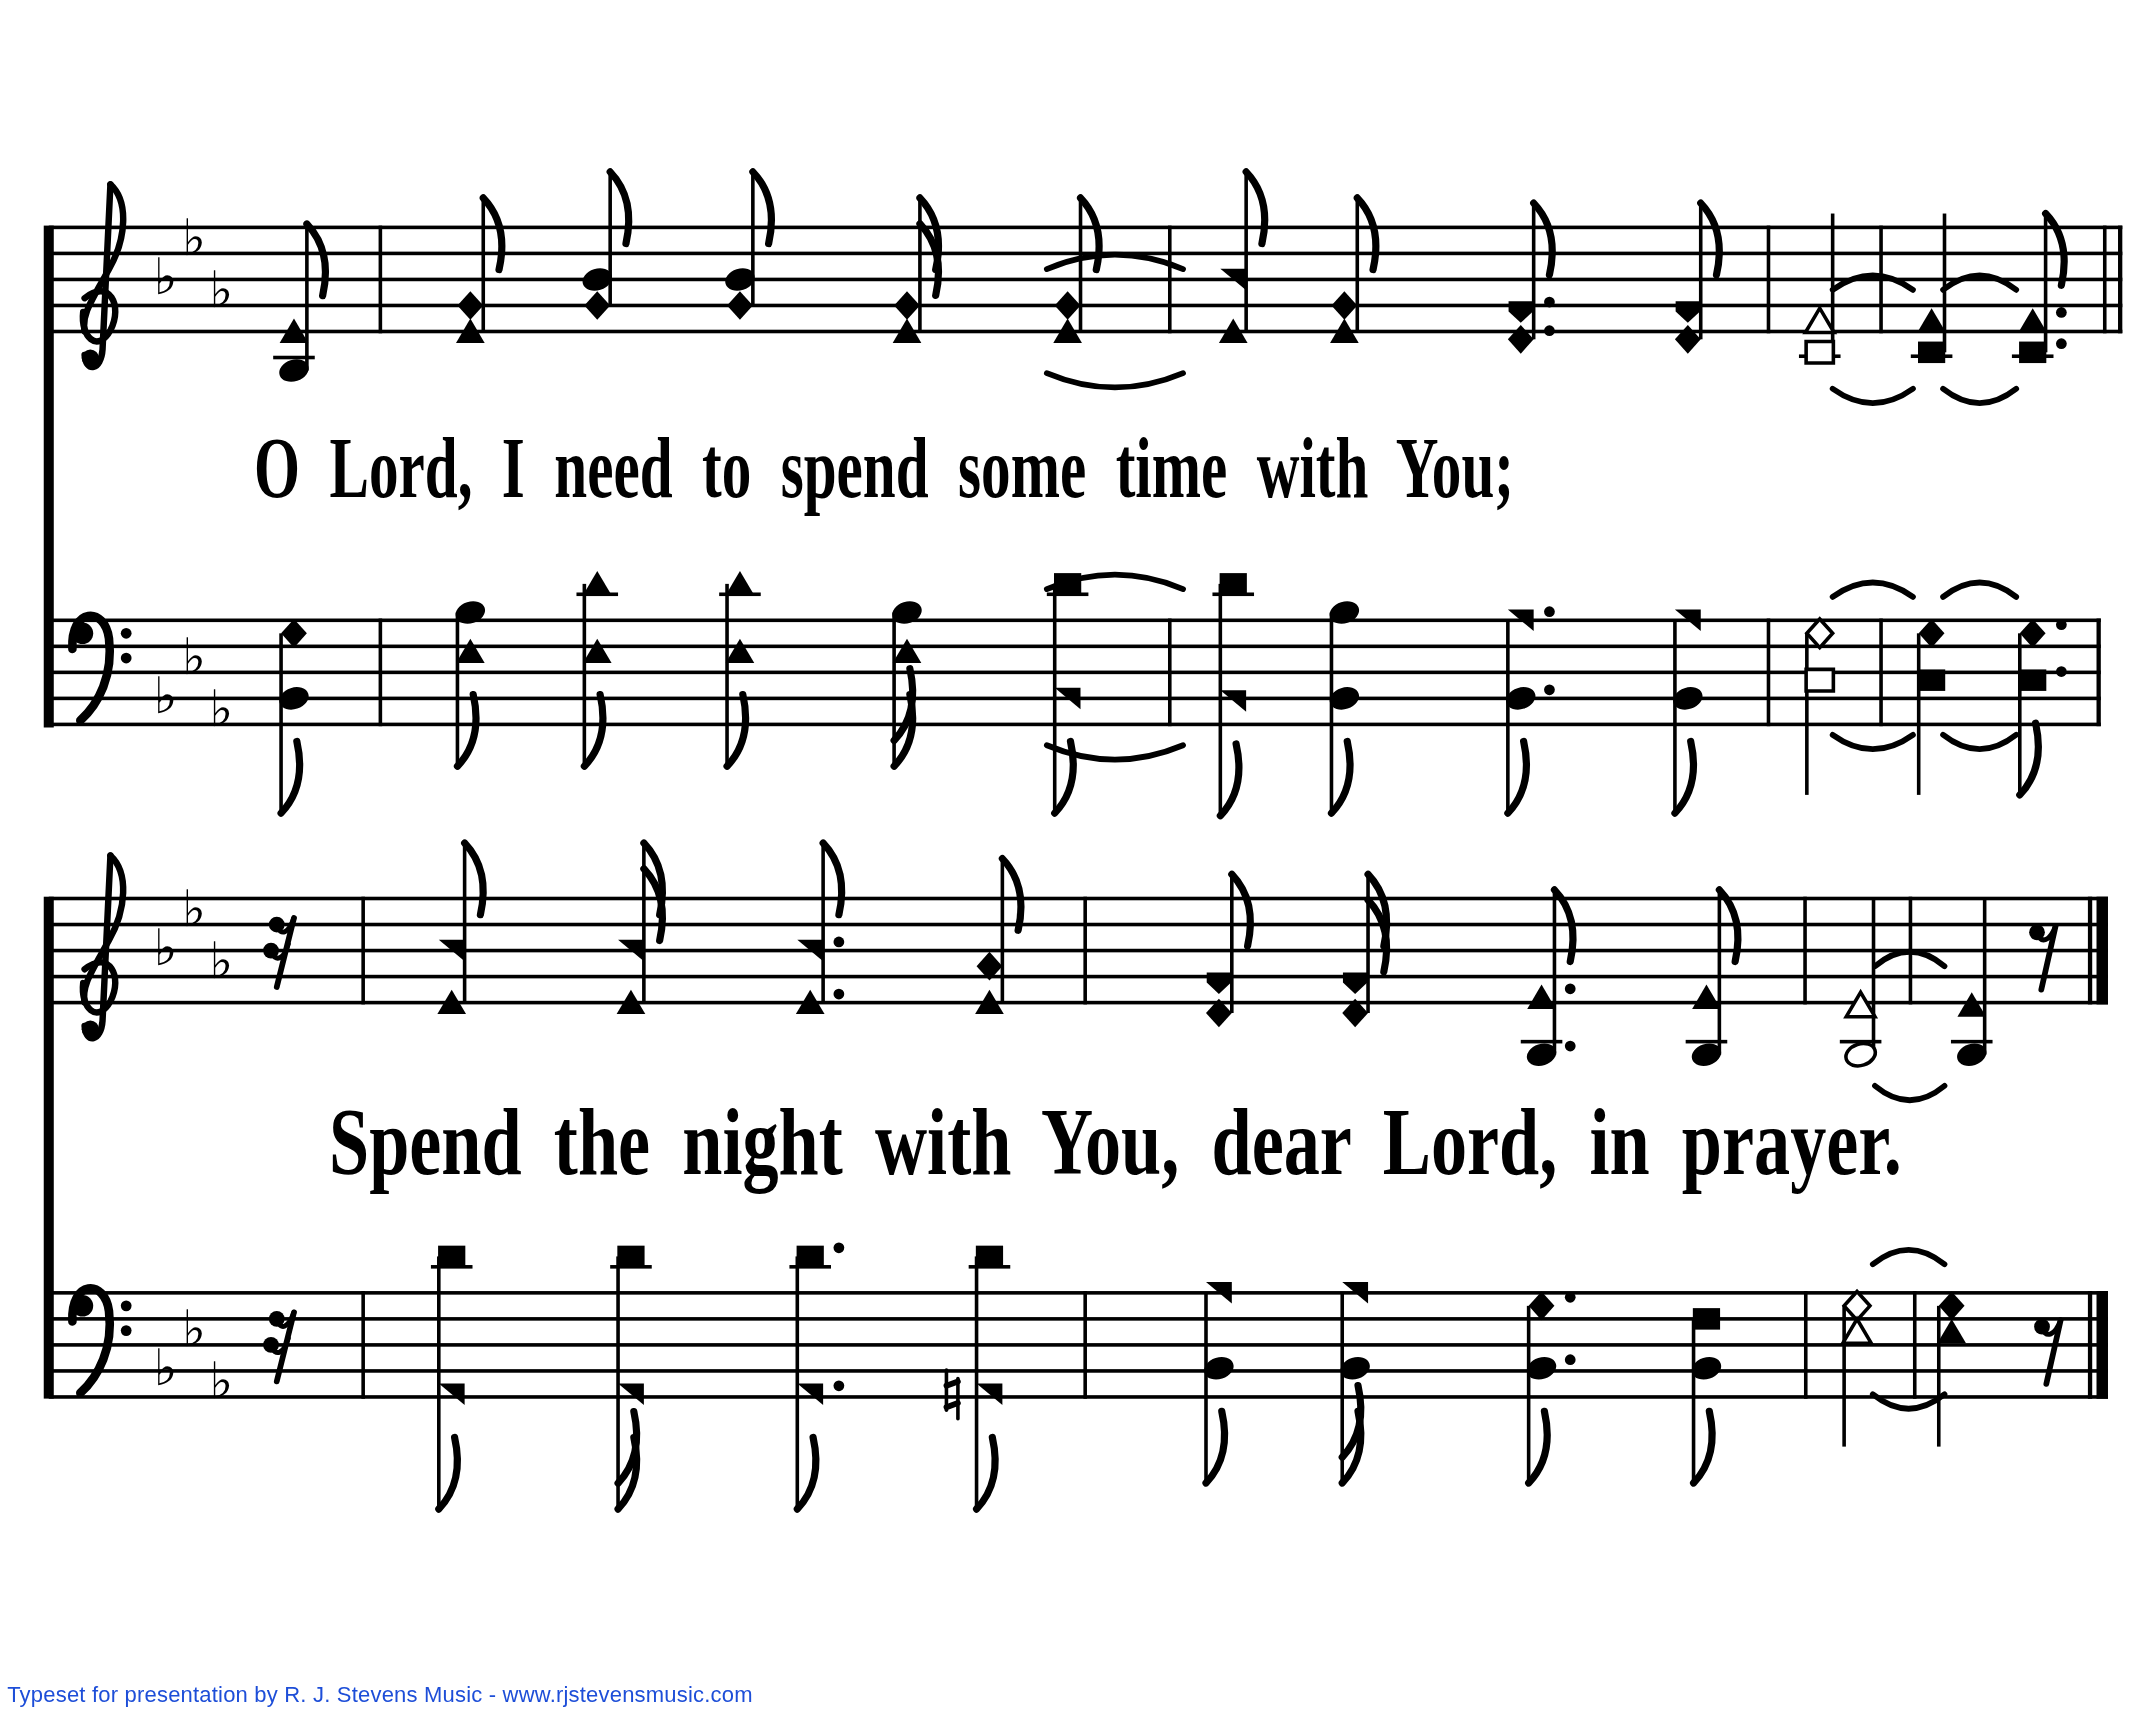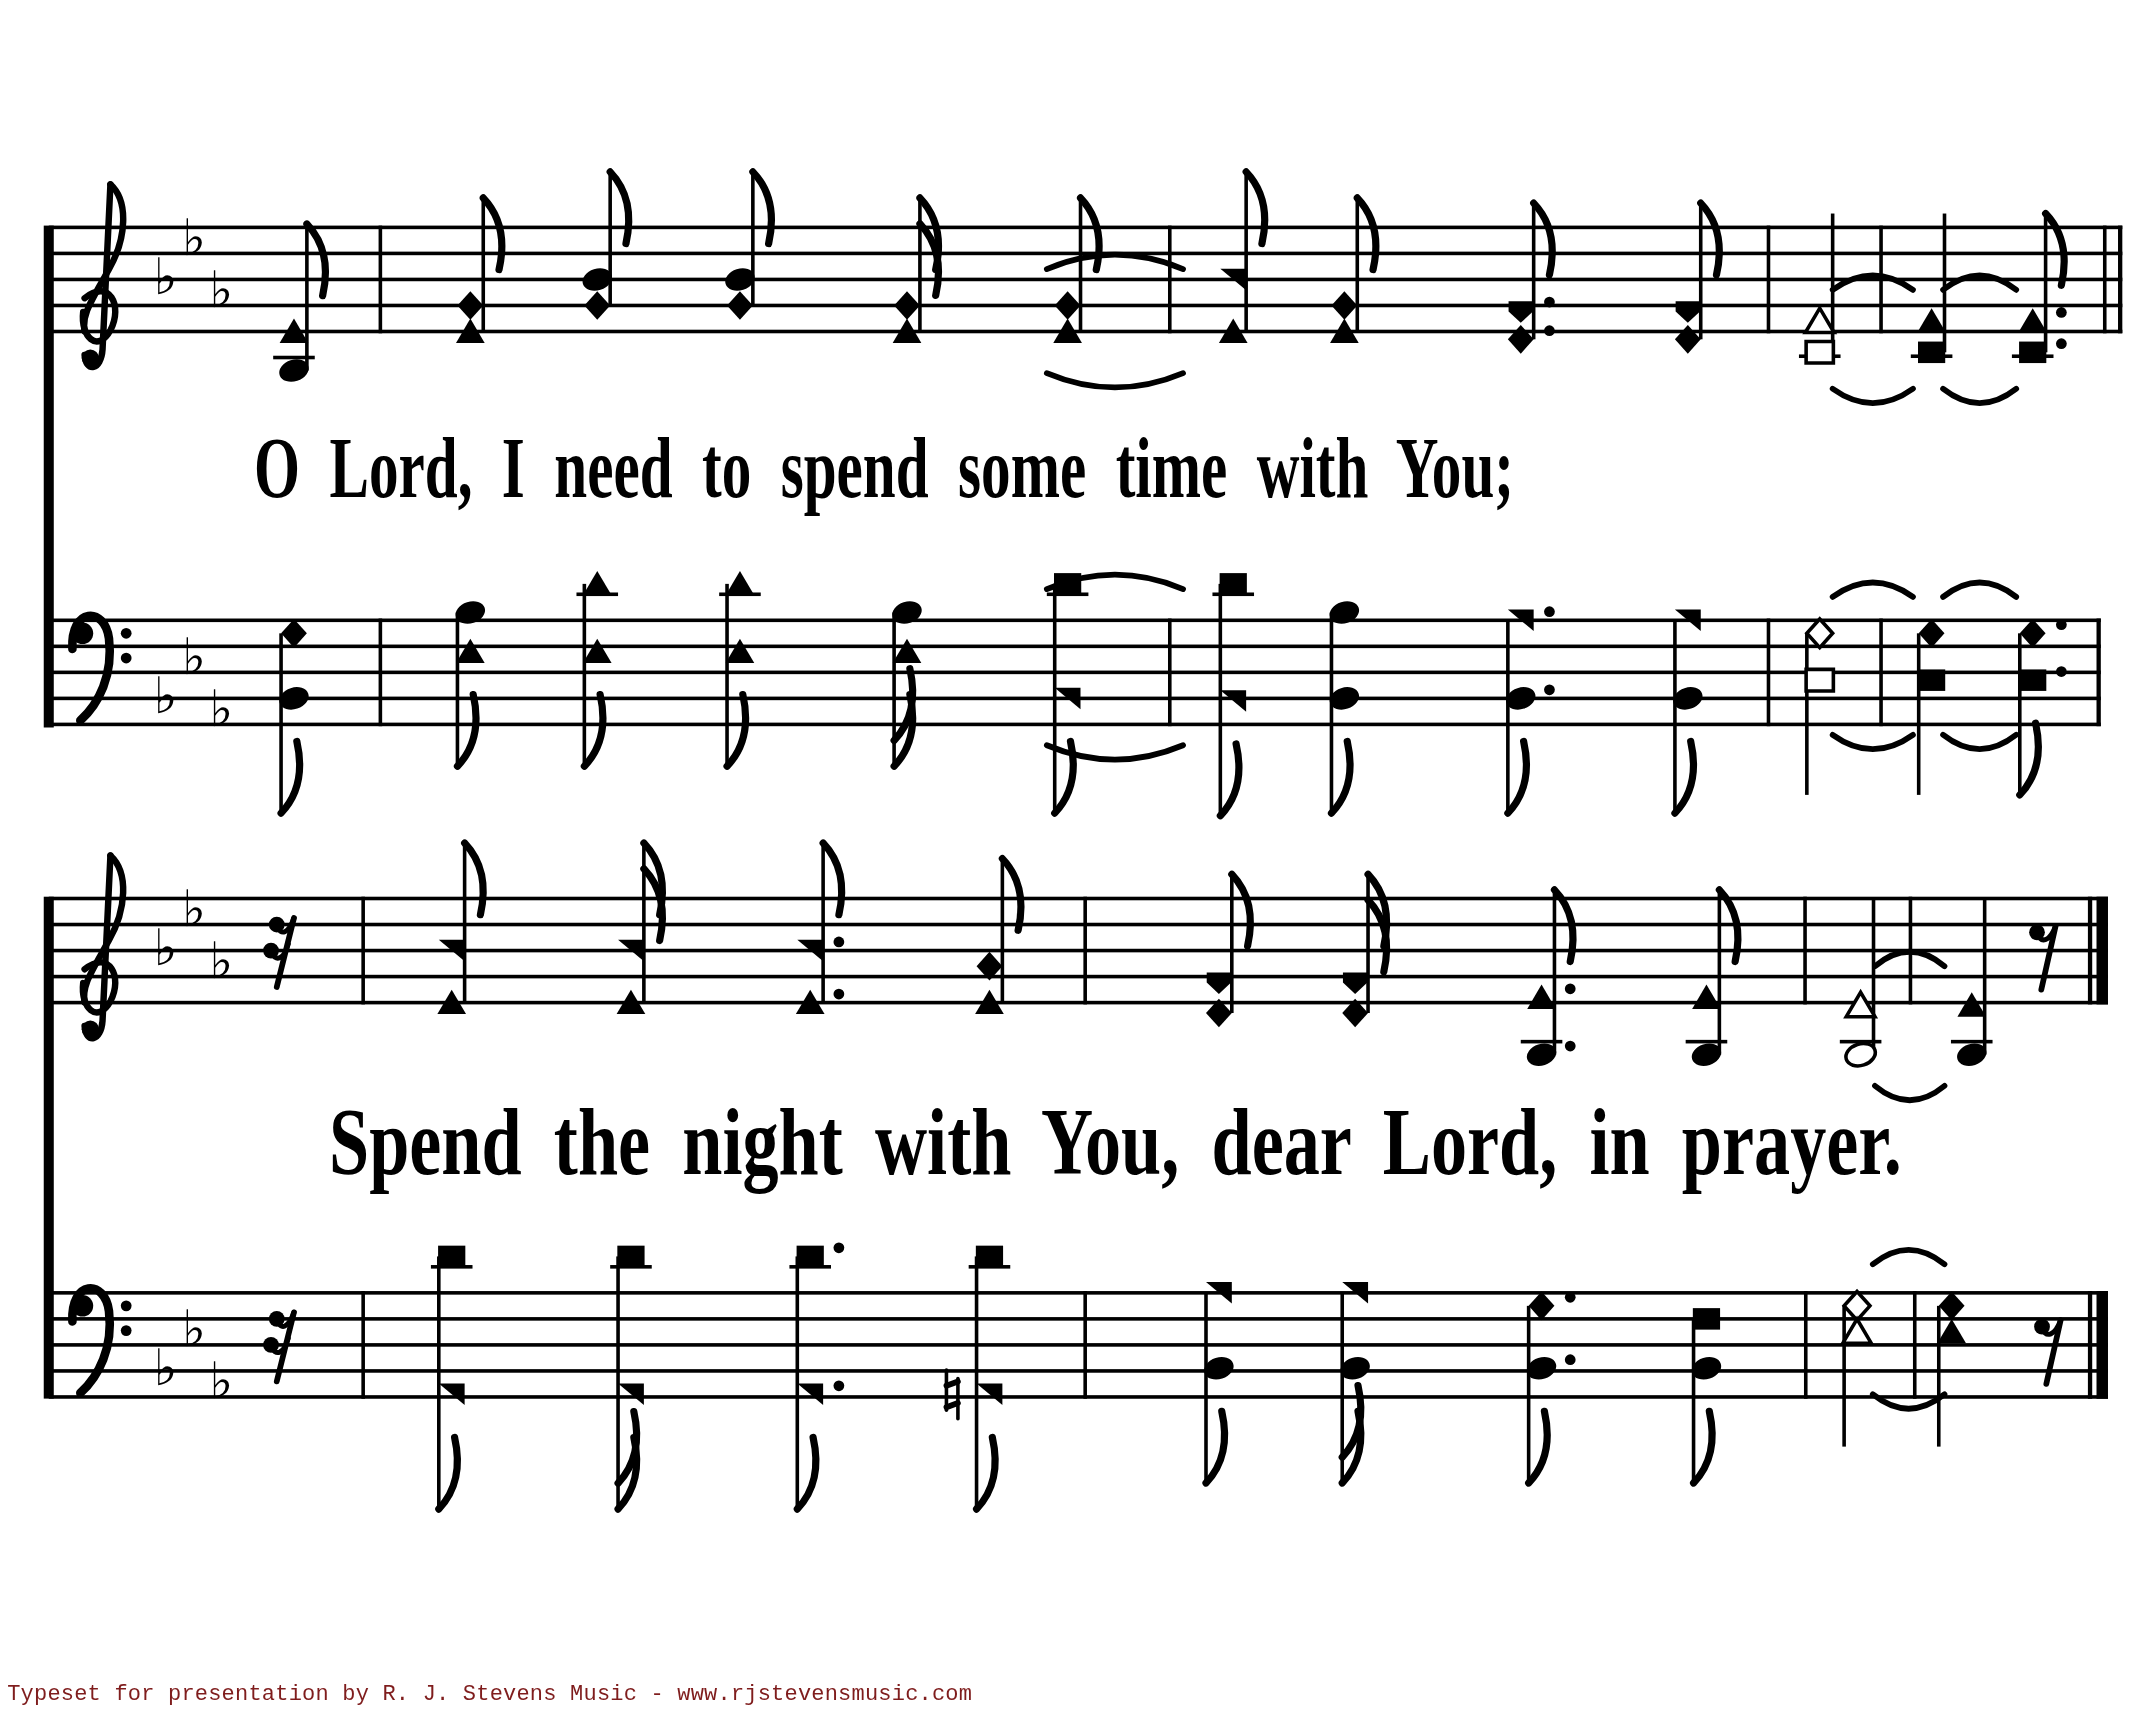--- a/index.html
+++ b/index.html
@@ -3,22 +3,22 @@
 <meta charset="utf-8">
 <style>
   html,body{margin:0;padding:0;background:#fff;}
   .page{position:relative;width:2151px;height:1721px;background:#fff;overflow:hidden;
         font-family:"Liberation Serif",serif;}
   #score{position:absolute;left:0;top:0;}
   .lyric{position:absolute;white-space:nowrap;color:#000;font-weight:bold;
          transform-origin:left top;line-height:1;}
   #lyric1{left:254px;top:424px;font-size:87px;transform:scaleX(0.68);word-spacing:21.5px;}
   #lyric2{left:329px;top:1095px;font-size:95px;transform:scaleX(0.76);word-spacing:18.6px;}
-  .footer{position:absolute;left:7.2px;top:1682px;font-size:22px;color:#7f1d1d;
-          font-family:Liberation Mono, monospace;font-weight:400;letter-spacing:0.2px;}
+  .footer{position:absolute;left:7.2px;top:1682px;font-size:22px;color:#1d4ed8;
+          font-family:Liberation Sans, sans-serif;font-weight:400;letter-spacing:0.2px;}
 </style>
 </head>
 <body>
 
 <div class="page">
   <svg id="score" width="2151" height="1721" viewBox="0 0 3000 2400">
       <g>
         <rect x="68" y="314.5" width="2892" height="5" fill="#000000"></rect>
         <rect x="68" y="350.8" width="2892" height="5" fill="#000000"></rect>
         <rect x="68" y="387.1" width="2892" height="5" fill="#000000"></rect>

